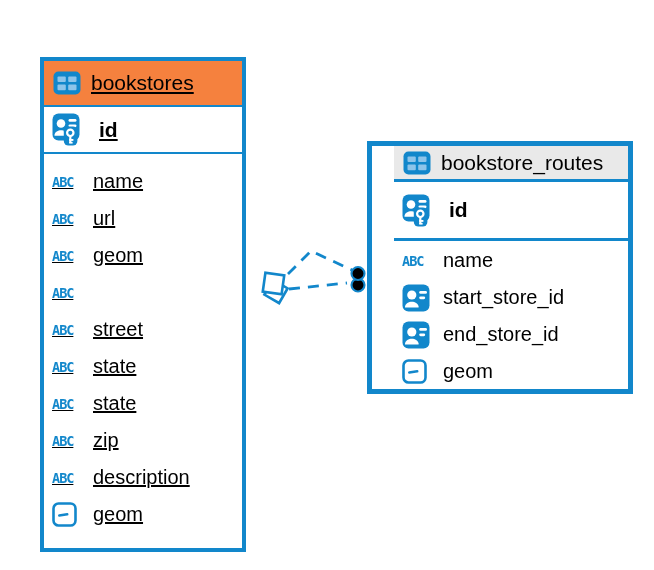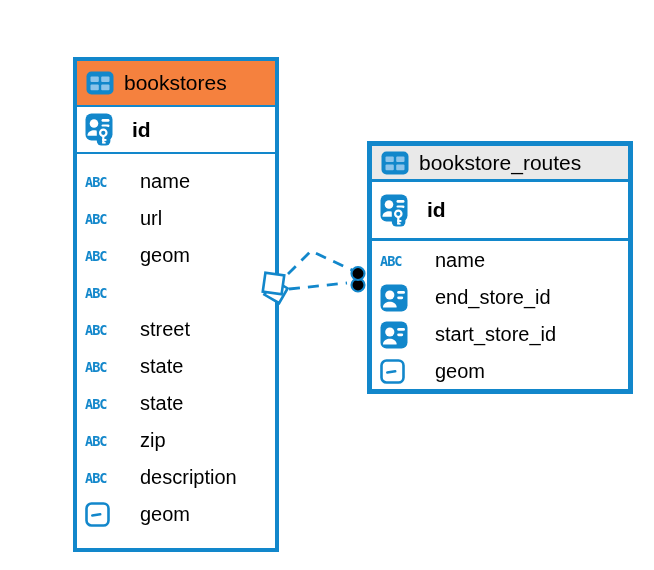--- a/index.html
+++ b/index.html
@@ -10,39 +10,39 @@
   body{
     width:654px;height:570px;background:#ffffff;overflow:hidden;
     font-family:"Liberation Sans","DejaVu Sans",sans-serif;color:#000;
   }
   .canvas{position:relative;width:654px;height:570px;background:#fff;}
 
   .table-shell{
     position:absolute;box-sizing:border-box;background:#fff;
     border:4px solid var(--blue);z-index:1;
   }
-  #tbl0{left:73px;top:57px;width:206px;height:495px;}
-  #tbl1{left:367px;top:141px;width:266px;height:253px;border-width:5px;}
+  #tbl0{left:40px;top:57px;width:206px;height:495px;text-decoration:underline;}
+  #tbl1{left:367px;top:141px;width:266px;height:253px;border-width:5px;padding-left:22px;}
 
   .t-header{display:flex;align-items:center;gap:8px;padding-left:9px;}
   #tbl0 .t-header{height:44px;}
   #tbl1 .t-header{height:33px;}
   .t-title{font-size:21px;white-space:nowrap;}
 
   .sep{height:2px;background:var(--blue);}
   #tbl1 .sep{height:3px;}
 
   .pk-row{display:flex;align-items:center;gap:17px;padding-left:8px;}
   #tbl0 .pk-row{height:45px;}
   #tbl1 .pk-row{height:56px;}
   .pk-label{font-size:21px;font-weight:bold;}
 
   #tbl0 .fields{padding-top:9px;}
   #tbl1 .fields{padding-top:1px;}
-  .field-row{display:flex;align-items:center;gap:25px;height:37px;padding-left:8px;}
+  .field-row{display:flex;align-items:center;gap:11px;height:37px;padding-left:8px;}
   .f-label{font-size:20px;white-space:nowrap;}
 
   .icon-wrap{flex:0 0 30px;display:flex;align-items:center;}
   .icon-wrap svg{display:block;}
   .abc{
     flex:0 0 30px;
     font-family:"DejaVu Sans Mono",monospace;font-weight:bold;
     font-size:13.5px;letter-spacing:-1px;color:var(--blue);
   }
 
@@ -176,33 +176,33 @@
         <div class="field-row">
           <span class="icon-wrap">
             <svg width="28" height="28" viewBox="0 0 28 28">
               <rect x="0.5" y="0.5" width="27" height="27" rx="6" fill="#1287CB"></rect>
               <circle cx="9.8" cy="11" r="4.6" fill="#fff"></circle>
               <path d="M3 22.6 C4 16 15.6 16 16.6 22.6 L16.6 23.4 L3 23.4 Z" fill="#fff"></path>
               <rect x="17.2" y="7" width="7.8" height="2.8" rx="1.4" fill="#fff"></rect>
               <rect x="17.2" y="12.4" width="6" height="2.8" rx="1.4" fill="#fff"></rect>
             </svg>
           </span>
-          <span class="f-label">end_store_id</span>
+          <span class="f-label">start_store_id</span>
         </div>
         <div class="field-row">
           <span class="icon-wrap">
             <svg width="28" height="28" viewBox="0 0 28 28">
               <rect x="0.5" y="0.5" width="27" height="27" rx="6" fill="#1287CB"></rect>
               <circle cx="9.8" cy="11" r="4.6" fill="#fff"></circle>
               <path d="M3 22.6 C4 16 15.6 16 16.6 22.6 L16.6 23.4 L3 23.4 Z" fill="#fff"></path>
               <rect x="17.2" y="7" width="7.8" height="2.8" rx="1.4" fill="#fff"></rect>
               <rect x="17.2" y="12.4" width="6" height="2.8" rx="1.4" fill="#fff"></rect>
             </svg>
           </span>
-          <span class="f-label">start_store_id</span>
+          <span class="f-label">end_store_id</span>
         </div>
         <div class="field-row">
           <span class="icon-wrap">
             <svg width="25" height="25" viewBox="0 0 25 25">
               <rect x="1.5" y="1.5" width="22" height="22" rx="5" fill="none" stroke="#1287CB" stroke-width="2.6"></rect>
               <rect x="6" y="11.6" width="10.5" height="2.6" rx="1.2" fill="#1287CB" transform="rotate(-8 11.2 12.9)"></rect>
             </svg>
           </span>
           <span class="f-label">geom</span>
         </div>

